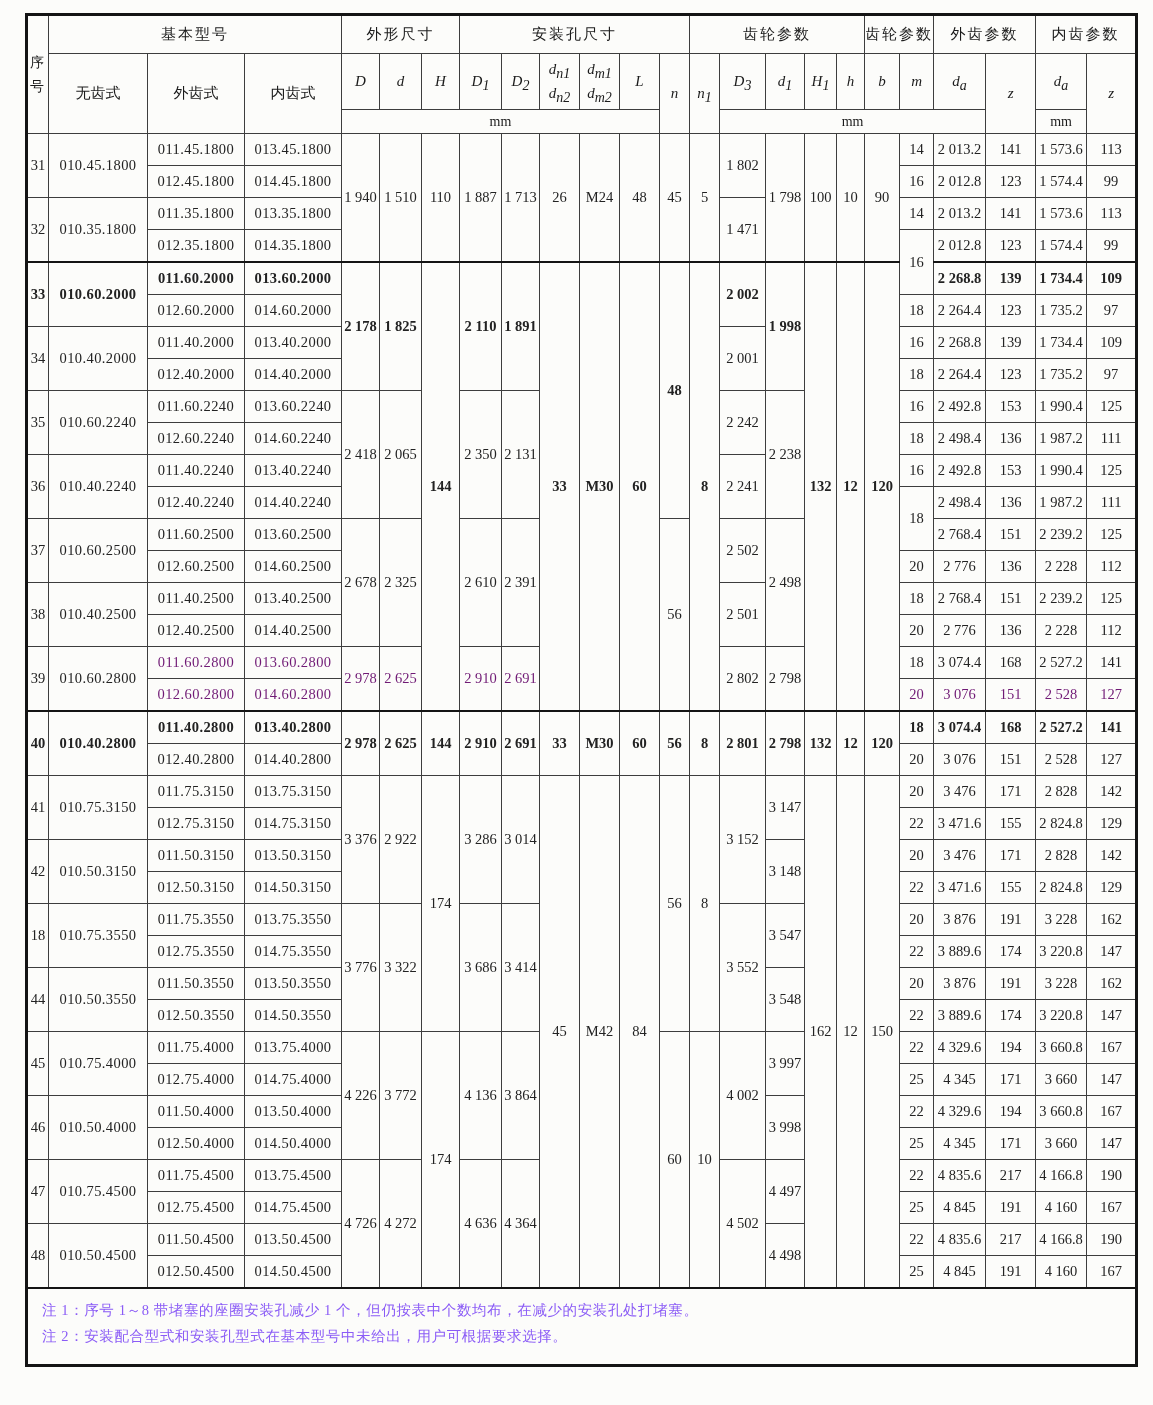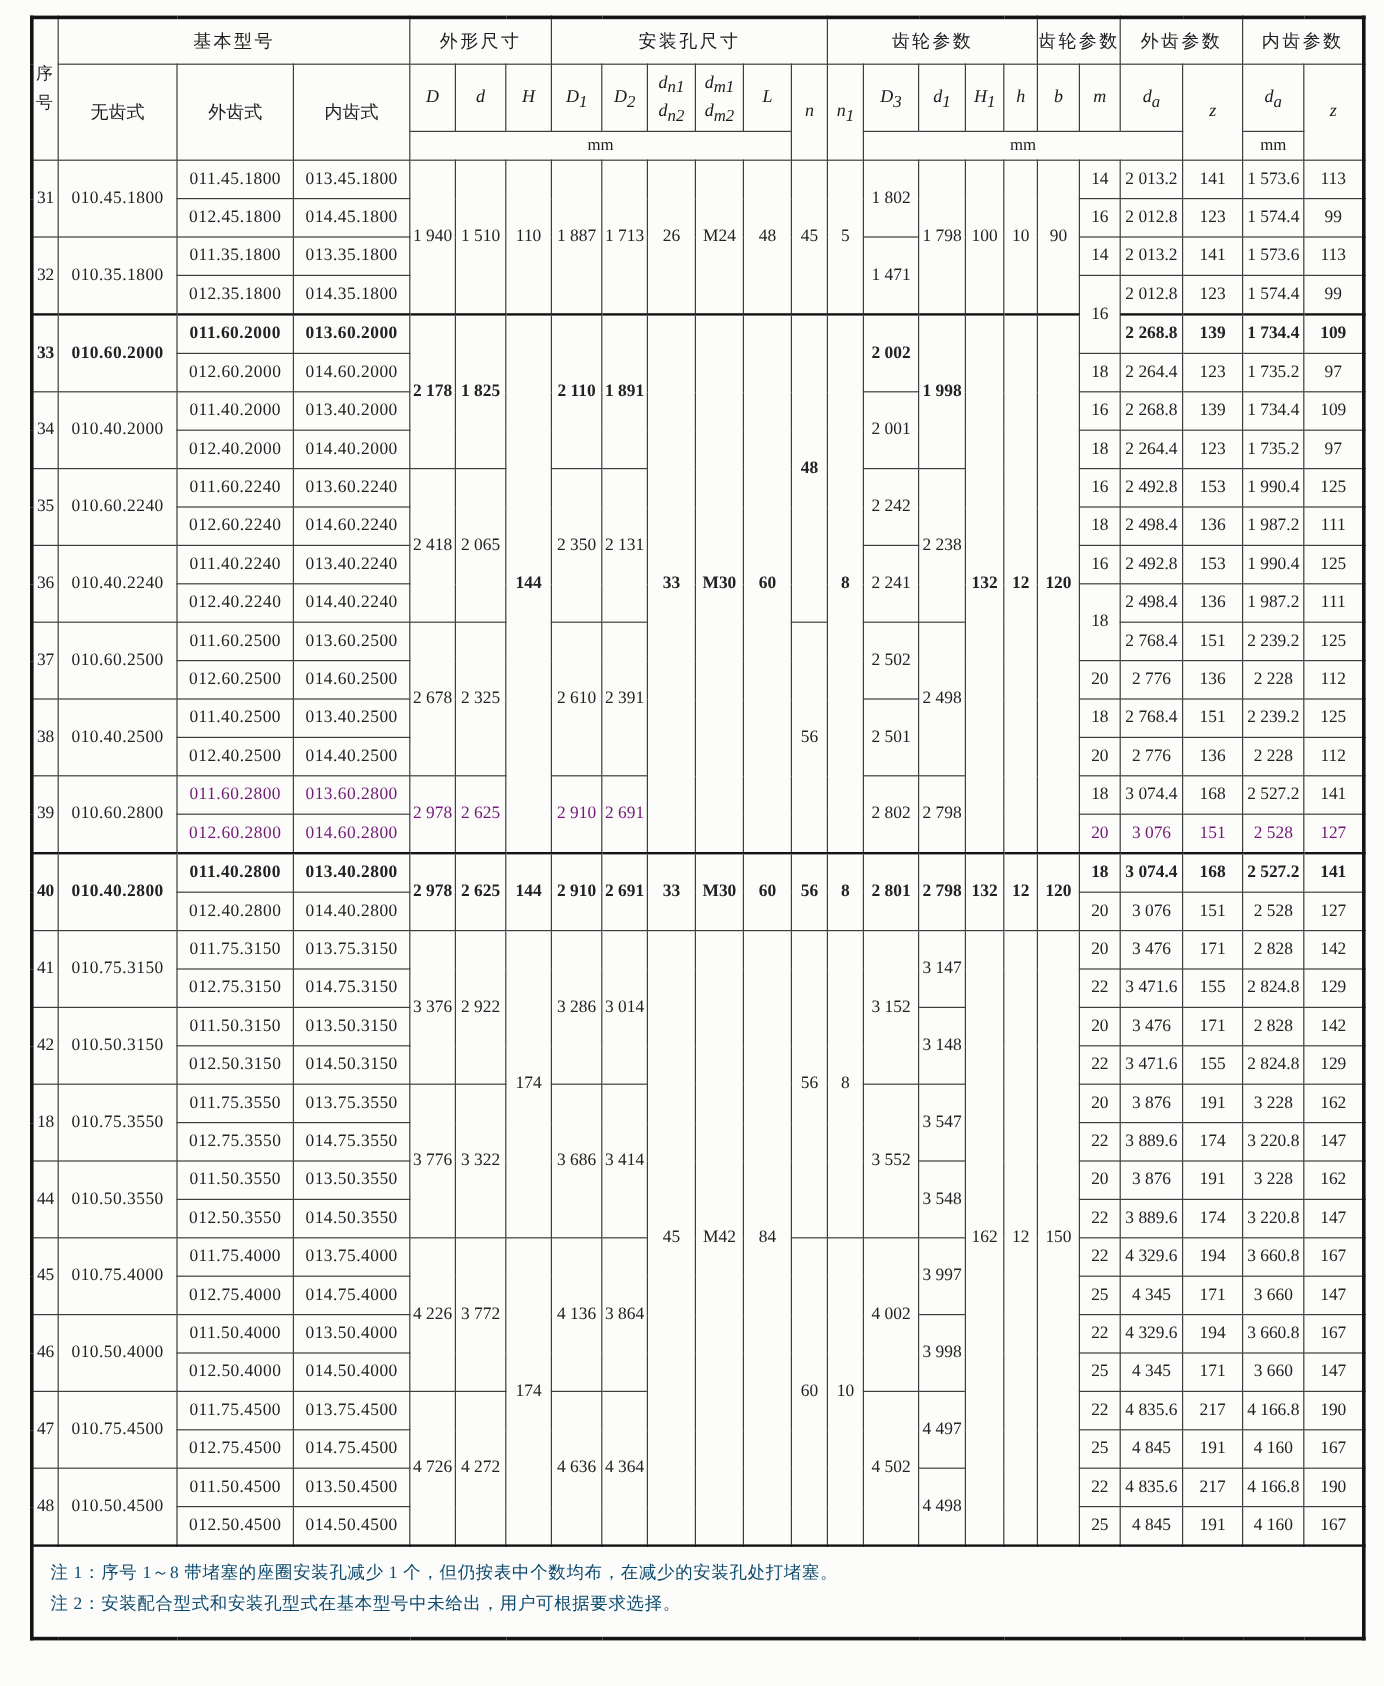--- a/index.html
+++ b/index.html
@@ -13,21 +13,21 @@
   .sym-row th{height:55px;}
   .unit-row th{height:23px;font-size:14px;}
   .corner{font-size:14px;line-height:1.65;letter-spacing:0;}
   .sym{font-family:"Liberation Serif",serif;font-style:italic;font-size:15px;line-height:1.55;}
   sub{font-size:14px;line-height:0;}
   tbody td{height:31px;font-size:14.5px;color:#222;}
   td.mod{letter-spacing:0.4px;}
   tr.sec td{border-top:2.5px solid #141414;font-weight:bold;}
   td.fade{color:#701a75;}
   .notes-cell{text-align:left;padding:9px 12px 11px 14px;font-size:14.5px;border-top:2.5px solid #141414;height:auto;}
-  .notes-cell div{margin:3px 0 7px;letter-spacing:0.6px;color:#0c4a6e;}
+  .notes-cell div{margin:3px 0 7px;letter-spacing:0.6px;color:#8b5cf6;}
 </style>
 </head>
 <body>
 
 <div class="page">
   <table class="params">
     <colgroup>
         <col style="width: 22px;">
         <col style="width: 99px;">
         <col style="width: 97px;">

